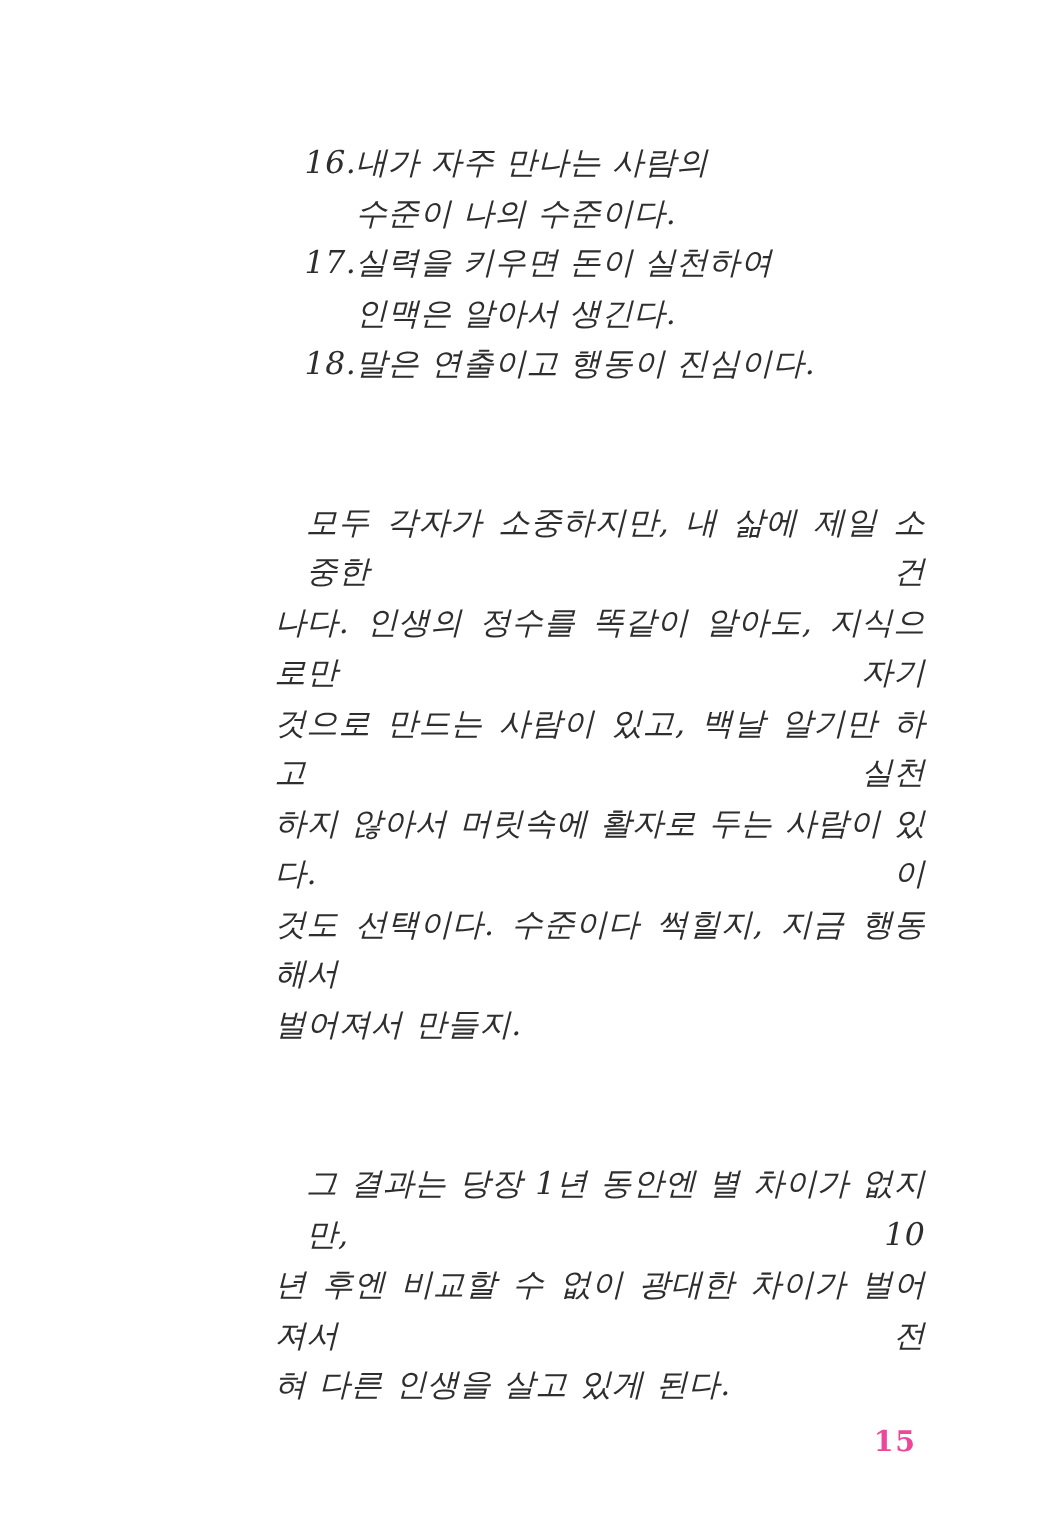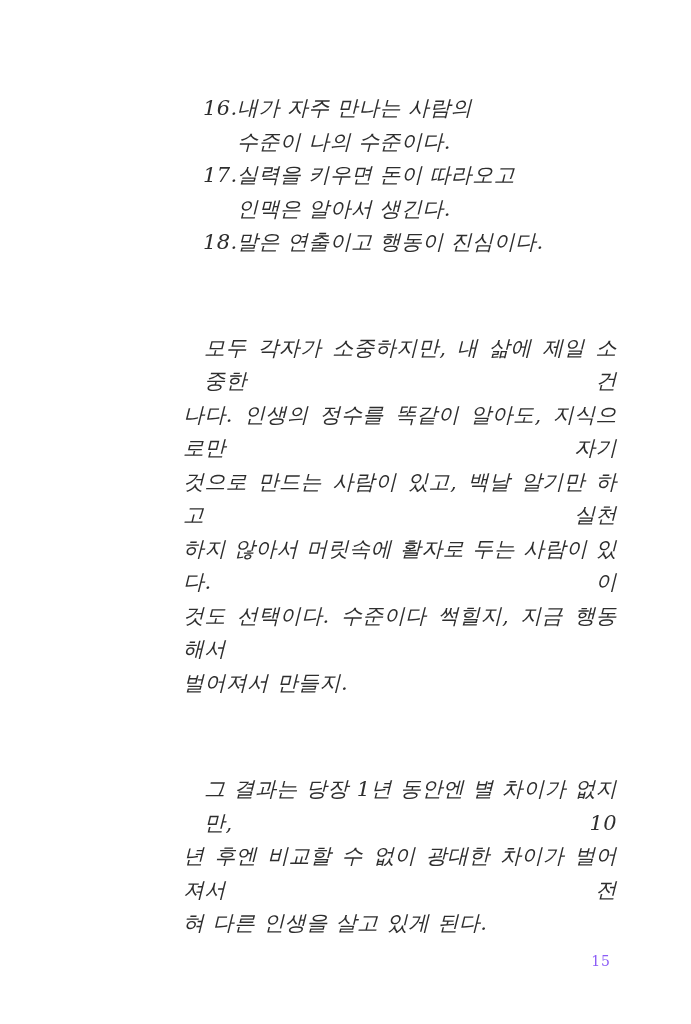--- a/index.html
+++ b/index.html
@@ -34,43 +34,44 @@
     text-align: justify;
     text-align-last: justify;
     word-spacing: 1px;
   }
   .para-line.first { padding-left: 21px; }
   .para-line.last { text-align-last: left; }
   .page-number {
     position: absolute;
     top: 951px;
     right: 80px;
-    font-size: 14px;
+    font-size: 19px;
     line-height: 20px;
     letter-spacing: 1px;
-    color: #8b5cf6;
+    color: #ec4899;
+    font-weight: bold;
   }
 </style>
 </head>
 <body>
 
 <div class="page" style="background: rgb(255, 255, 255); color: rgb(46, 46, 46);">
   <div class="content">
     <div class="numbered-list">
         <div class="list-item">
           <span class="list-num">16.</span>
           <div class="list-body">
             <div class="list-line">내가 자주 만나는 사람의</div>
             <div class="list-line">수준이 나의 수준이다.</div>
           </div>
         </div>
         <div class="list-item">
           <span class="list-num">17.</span>
           <div class="list-body">
-            <div class="list-line">실력을 키우면 돈이 따라오고</div>
+            <div class="list-line">실력을 키우면 돈이 실천하여</div>
             <div class="list-line">인맥은 알아서 생긴다.</div>
           </div>
         </div>
         <div class="list-item">
           <span class="list-num">18.</span>
           <div class="list-body">
             <div class="list-line">말은 연출이고 행동이 진심이다.</div>
           </div>
         </div>
       </div>

